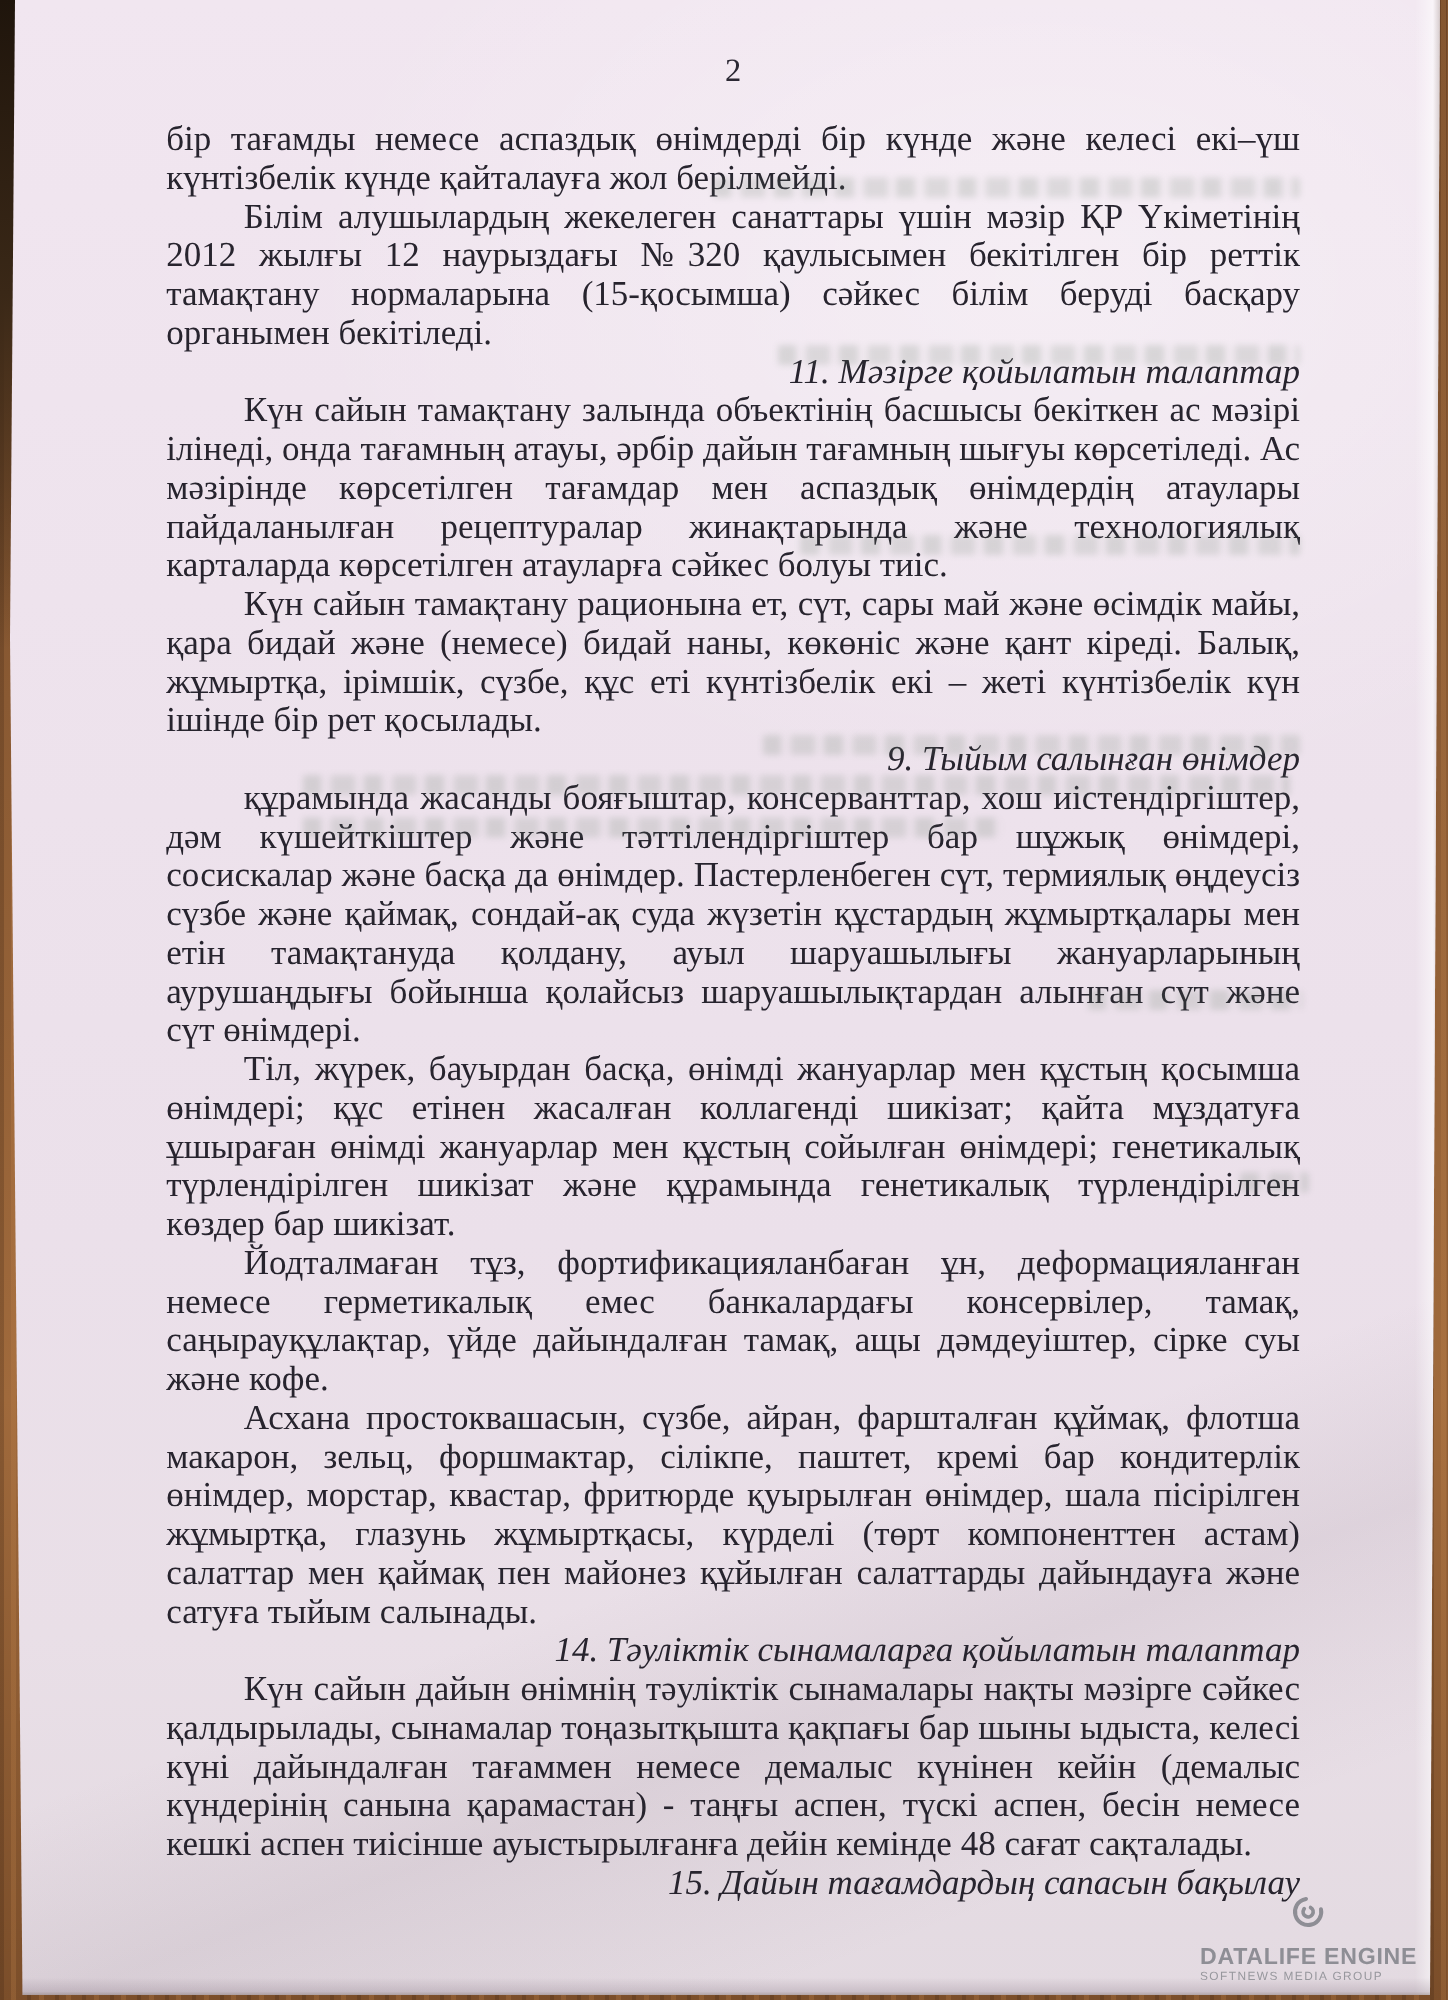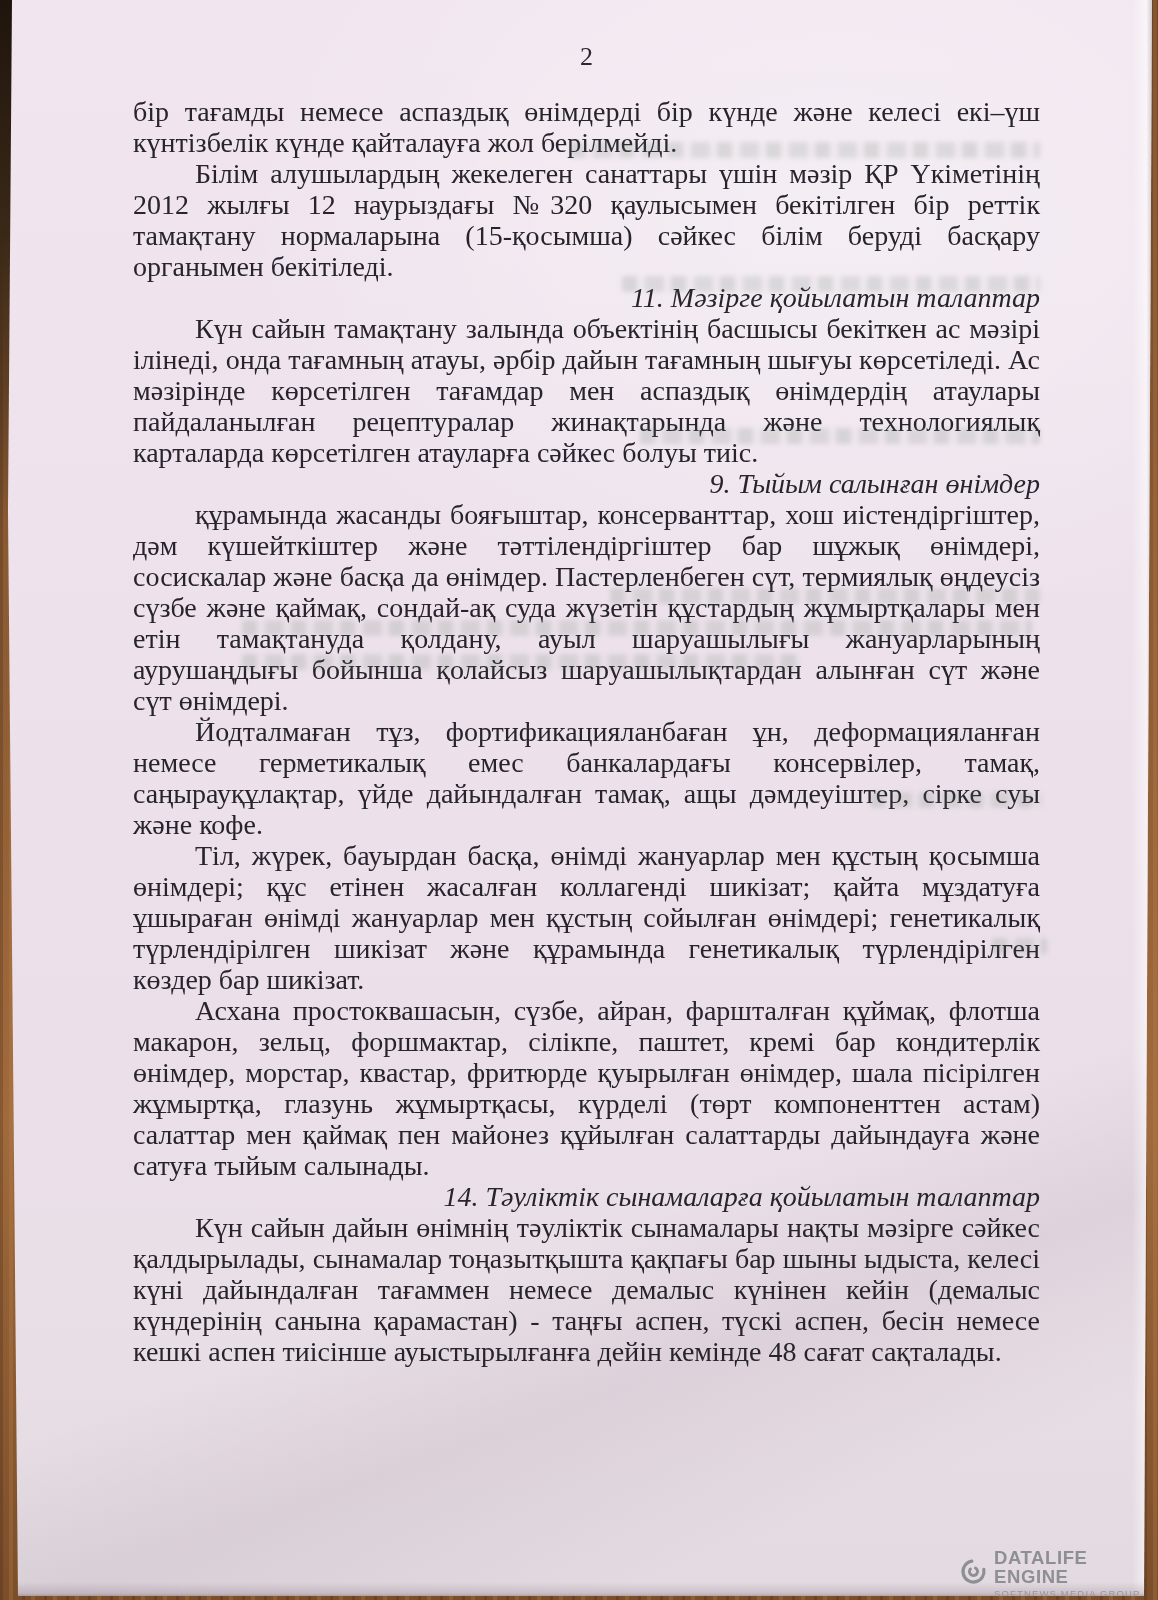--- a/index.html
+++ b/index.html
@@ -54,50 +54,52 @@
   
   .bleed{
     position:absolute;height:16px;border-radius:3px;
     filter:blur(2.5px);opacity:.34;pointer-events:none;
     background:repeating-linear-gradient(90deg,
       rgba(98,120,100,.55) 0 15px, rgba(98,120,100,.06) 15px 23px,
       rgba(98,120,100,.48) 23px 42px, rgba(98,120,100,.06) 42px 49px);
   }
   
   .watermark{
-    position:absolute;left:960px;top:1548px;
+    position:absolute;left:960px;top:1516px;
     display:flex;align-items:center;gap:7px;
-    color:#8e8e95;font-family:"Liberation Sans","DejaVu Sans",sans-serif;
+    color:#8e8e95;font-family:"Liberation Sans","DejaVu Sans",sans-serif;flex-direction:column;
   }
   .wm-text{display:flex;flex-direction:column;}
   .wm-title{font-size:18.5px;font-weight:bold;letter-spacing:.6px;line-height:19px;}
   .wm-sub{font-size:9.5px;letter-spacing:1.15px;color:#97979d;line-height:11px;margin-top:2px;}
 </style>
 </head>
 <body>
 
 <div class="wood"></div>
 <div class="wood-dark-corner"></div>
 
 <div class="paper">
 
   <div class="page-number">2</div>
 
   <div class="content">
     <p class="cont">бір тағамды немесе аспаздық өнімдерді бір күнде және келесі екі–үш күнтізбелік күнде қайталауға жол берілмейді.</p>
     <p>Білім алушылардың жекелеген санаттары үшін мәзір ҚР Үкіметінің 2012 жылғы 12 наурыздағы №320 қаулысымен бекітілген бір реттік тамақтану нормаларына (15-қосымша) сәйкес білім беруді басқару органымен бекітіледі.</p>
     <p class="heading">11. Мәзірге қойылатын талаптар</p>
     <p>Күн сайын тамақтану залында объектінің басшысы бекіткен ас мәзірі ілінеді, онда тағамның атауы, әрбір дайын тағамның шығуы көрсетіледі. Ас мәзірінде көрсетілген тағамдар мен аспаздық өнімдердің атаулары пайдаланылған рецептуралар жинақтарында және технологиялық карталарда көрсетілген атауларға сәйкес болуы тиіс.</p>
+    <p>Күн сайын тамақтану рационына ет, сүт, сары май және өсімдік майы, қара бидай және (немесе) бидай наны, көкөніс және қант кіреді. Балық, жұмыртқа, ірімшік, сүзбе, құс еті күнтізбелік екі – жеті күнтізбелік күн ішінде бір рет қосылады.</p>
     <p class="heading">9. Тыйым салынған өнімдер</p>
     <p>құрамында жасанды бояғыштар, консерванттар, хош иістендіргіштер, дәм күшейткіштер және тәттілендіргіштер бар шұжық өнімдері, сосискалар және басқа да өнімдер. Пастерленбеген сүт, термиялық өңдеусіз сүзбе және қаймақ, сондай-ақ суда жүзетін құстардың жұмыртқалары мен етін тамақтануда қолдану, ауыл шаруашылығы жануарларының аурушаңдығы бойынша қолайсыз шаруашылықтардан алынған сүт және сүт өнімдері.</p>
+    <p>Тіл, жүрек, бауырдан басқа, өнімді жануарлар мен құстың қосымша өнімдері; құс етінен жасалған коллагенді шикізат; қайта мұздатуға ұшыраған өнімді жануарлар мен құстың сойылған өнімдері; генетикалық түрлендірілген шикізат және құрамында генетикалық түрлендірілген көздер бар шикізат.</p>
     <p>Йодталмаған тұз, фортификацияланбаған ұн, деформацияланған немесе герметикалық емес банкалардағы консервілер, тамақ, саңырауқұлақтар, үйде дайындалған тамақ, ащы дәмдеуіштер, сірке суы және кофе.</p>
-    <p>Тіл, жүрек, бауырдан басқа, өнімді жануарлар мен құстың қосымша өнімдері; құс етінен жасалған коллагенді шикізат; қайта мұздатуға ұшыраған өнімді жануарлар мен құстың сойылған өнімдері; генетикалық түрлендірілген шикізат және құрамында генетикалық түрлендірілген көздер бар шикізат.</p>
     <p>Асхана простоквашасын, сүзбе, айран, фаршталған құймақ, флотша макарон, зельц, форшмактар, сілікпе, паштет, кремі бар кондитерлік өнімдер, морстар, квастар, фритюрде қуырылған өнімдер, шала пісірілген жұмыртқа, глазунь жұмыртқасы, күрделі (төрт компоненттен астам) салаттар мен қаймақ пен майонез құйылған салаттарды дайындауға және сатуға тыйым салынады.</p>
     <p class="heading">14. Тәуліктік сынамаларға қойылатын талаптар</p>
     <p>Күн сайын дайын өнімнің тәуліктік сынамалары нақты мәзірге сәйкес қалдырылады, сынамалар тоңазытқышта қақпағы бар шыны ыдыста, келесі күні дайындалған тағаммен немесе демалыс күнінен кейін (демалыс күндерінің санына қарамастан) - таңғы аспен, түскі аспен, бесін немесе кешкі аспен тиісінше ауыстырылғанға дейін кемінде 48 сағат сақталады.</p>
+    <p class="heading">15. Дайын тағамдардың сапасын бақылау</p>
   </div>
 
   <div class="bleed" style="left:570px;top:142px;width:470px"></div>
   <div class="bleed" style="left:622px;top:276px;width:418px"></div>
   <div class="bleed" style="left:640px;top:428px;width:400px"></div>
   <div class="bleed" style="left:610px;top:588px;width:430px"></div>
   <div class="bleed" style="left:242px;top:620px;width:790px"></div>
   <div class="bleed" style="left:242px;top:654px;width:560px"></div>
   <div class="bleed" style="left:870px;top:792px;width:172px"></div>
   <div class="bleed" style="left:992px;top:938px;width:55px"></div>

